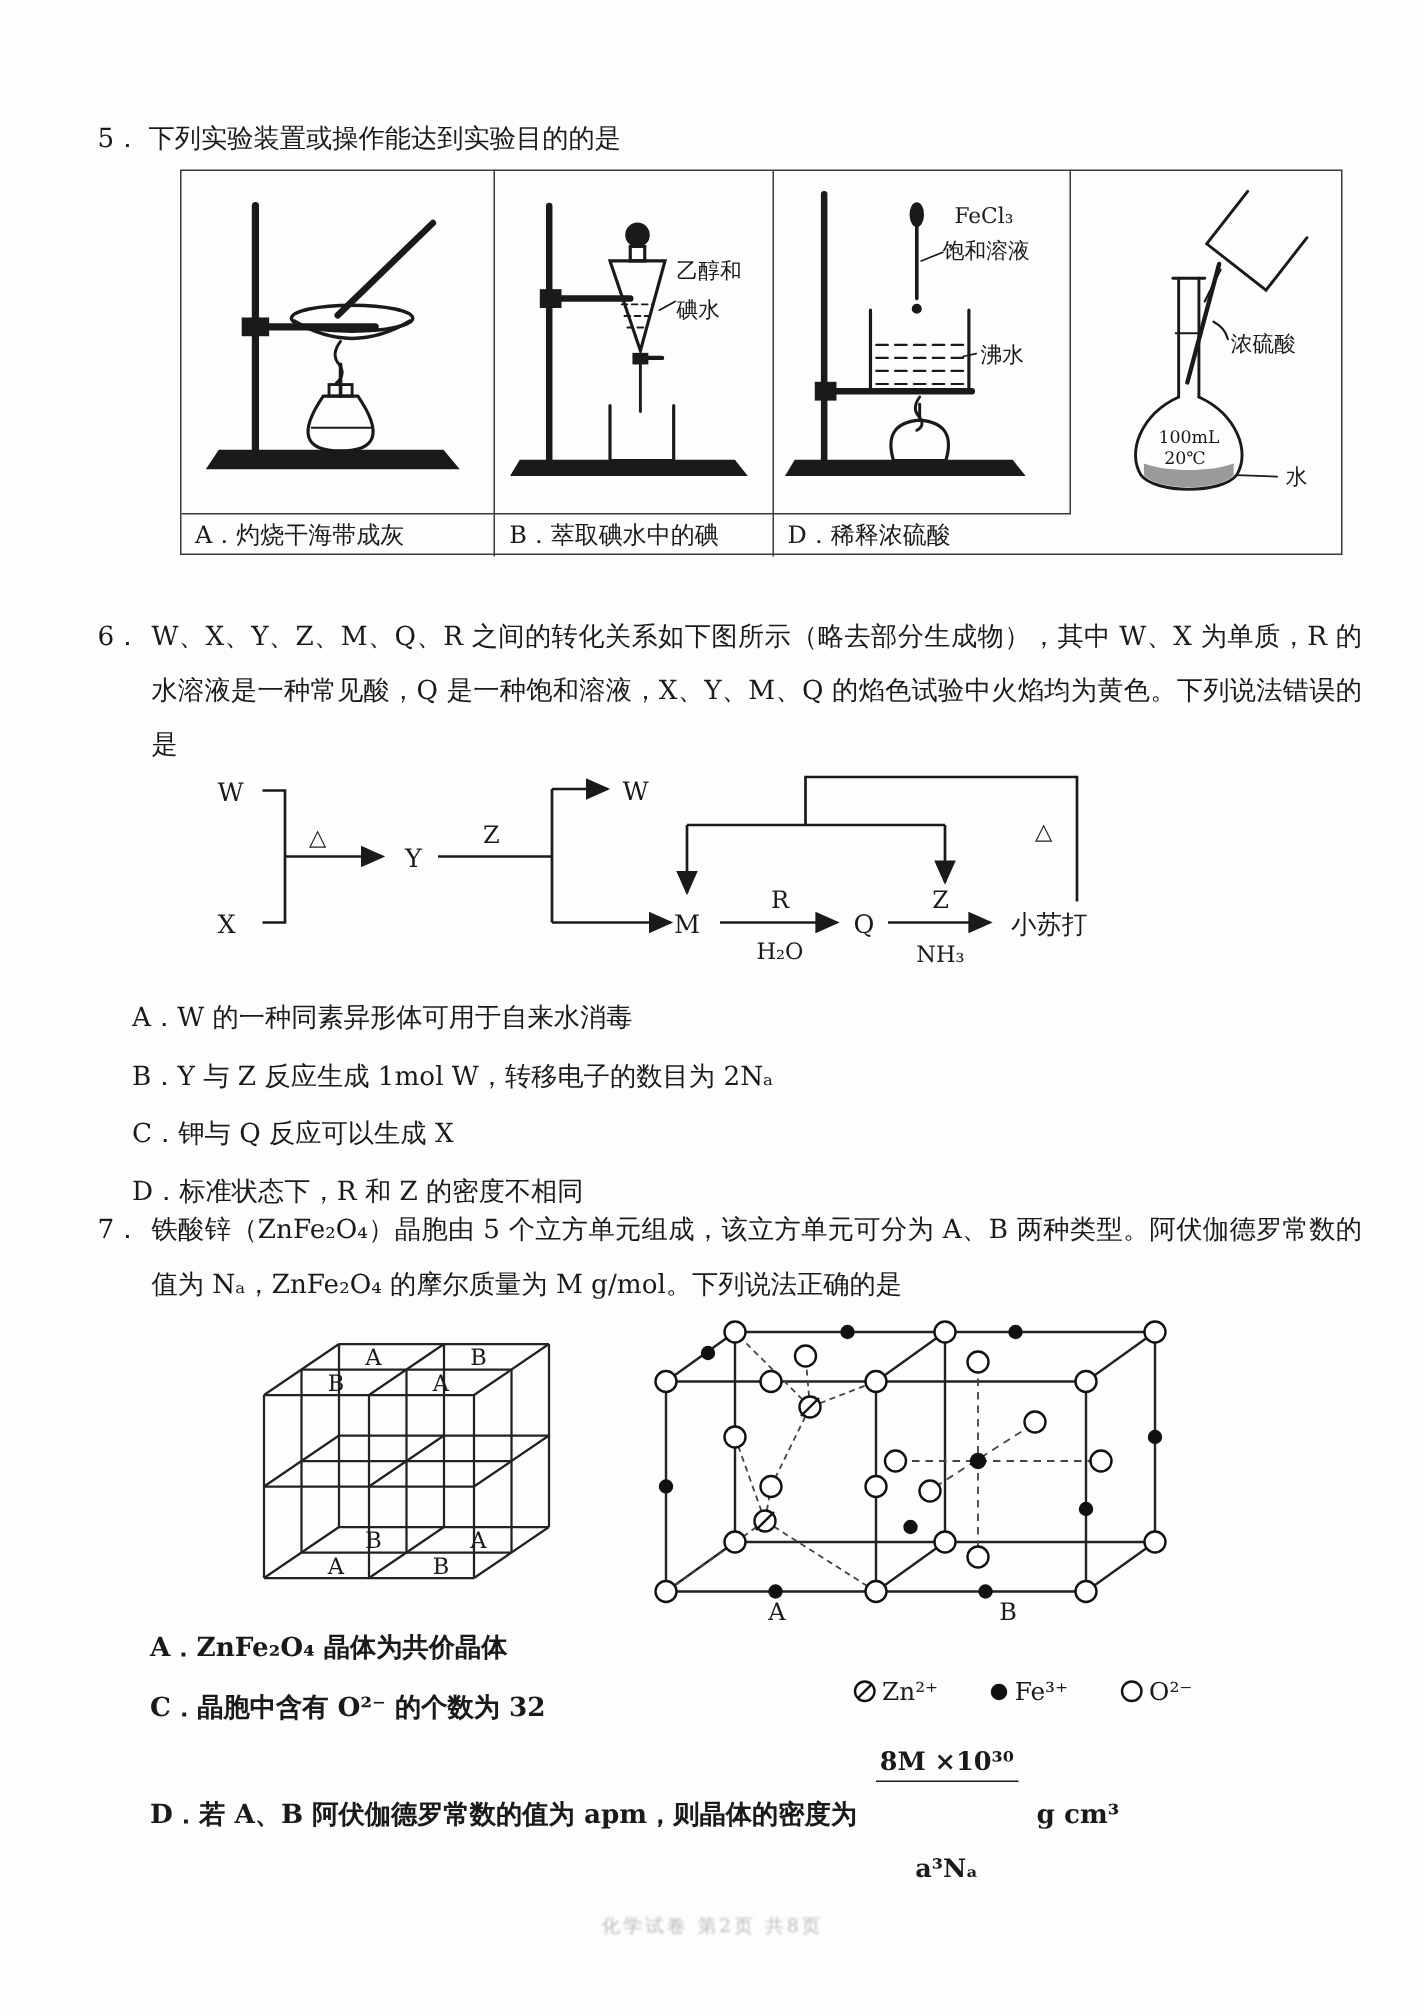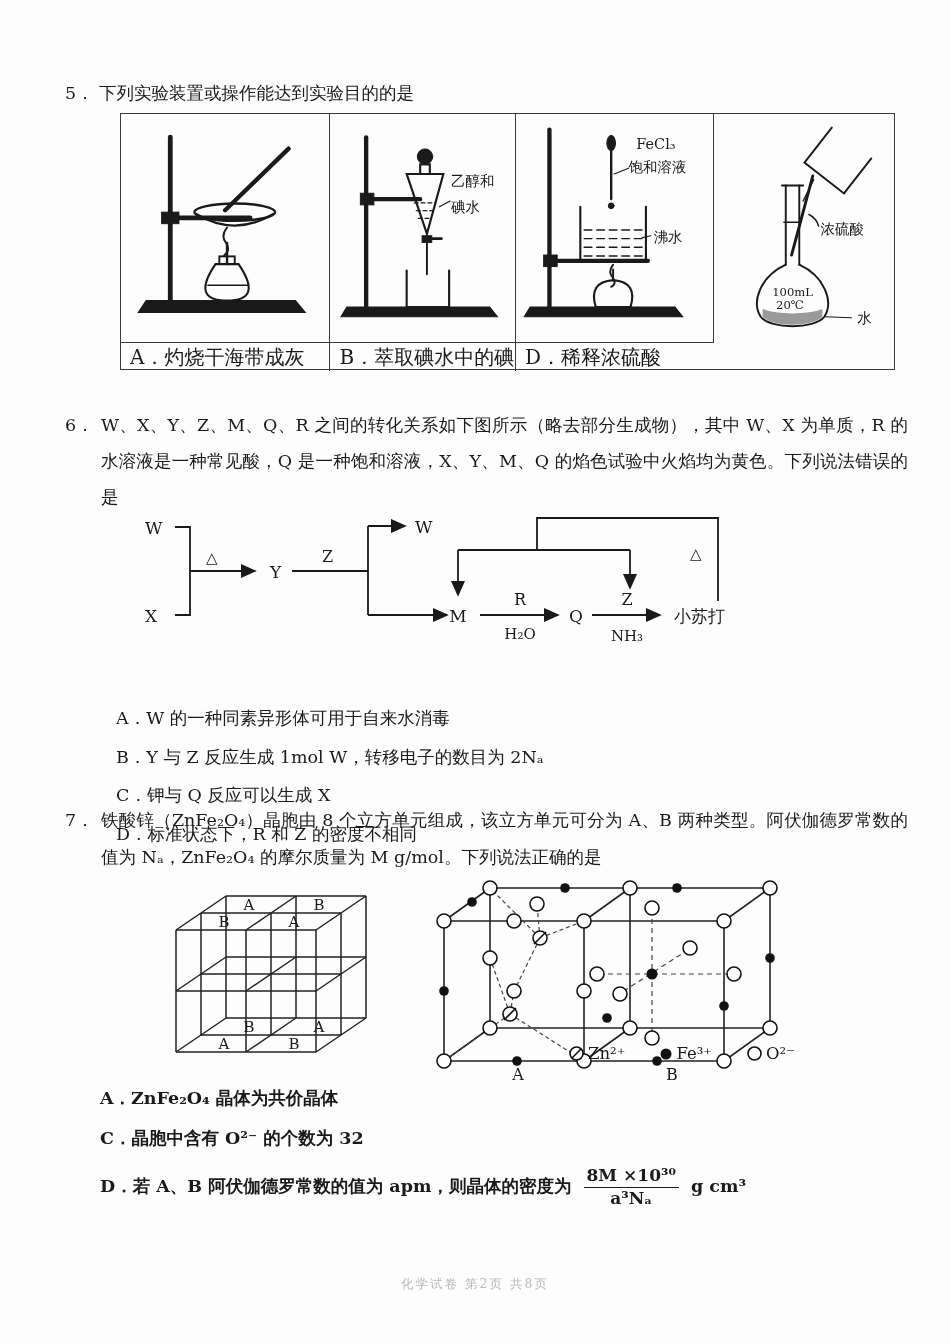--- a/index.html
+++ b/index.html
@@ -17,28 +17,28 @@
   .stem .stemtext{display:block;padding-left:36px;}
   
   .t5{
     position:absolute;left:120px;top:113px;width:775px;height:257px;
     display:grid;grid-template-columns:210fr 186fr 199fr 180fr;grid-template-rows:228px 29px;
     border:1.6px solid #3a3a3a;box-sizing:border-box;
   }
   .t5cell{border-right:1.4px solid #3a3a3a;display:flex;align-items:center;justify-content:flex-end;overflow:hidden;}
   .t5cell.last{border-right:none;}
   .t5cap{border-top:1.4px solid #3a3a3a;border-right:1.4px solid #3a3a3a;
-    font-size:20px;display:flex;align-items:center;padding-left:9px;box-sizing:border-box;white-space:nowrap;}
+    font-size:16px;display:flex;align-items:center;padding-left:9px;box-sizing:border-box;white-space:nowrap;}
   .t5cap.last{border-right:none;}
   .opts{position:absolute;font-size:17.5px;}
   .opt{margin-bottom:14.5px;white-space:nowrap;}
   .optsD .opt{margin-bottom:16px;font-weight:bold;}
   .frac{display:inline-flex;flex-direction:column;align-items:center;vertical-align:middle;margin:0 6px;font-size:17px;line-height:1.15;}
   .frac .num{border-bottom:1.4px solid #1a1a1a;padding:0 3px 1px;}
-  .frac .den{padding-top:1px;}
+  .frac .den{padding-top:1px;margin-top:48px;}
   .legend{position:absolute;display:flex;gap:34px;font-size:16.5px;align-items:center;}
   .legenditem{display:flex;align-items:center;gap:3px;}
   .footer{
     position:absolute;left:0;right:0;top:1276px;text-align:center;
     font-size:12.5px;color:#b9b9b9;filter:blur(0.7px);letter-spacing:2px;
   }
   svg text{font-family:"DejaVu Serif","Liberation Serif",serif;fill:#1a1a1a;}
 </style>
 </head>
 <body>
@@ -179,30 +179,30 @@
     <text x="358" y="119" font-size="17" text-anchor="middle">M</text>
     <text x="420" y="102" font-size="16" text-anchor="middle">R</text>
     <text x="420" y="136" font-size="15" text-anchor="middle">H₂O</text>
     <text x="476" y="119" font-size="17" text-anchor="middle">Q</text>
     <text x="527" y="102" font-size="16" text-anchor="middle">Z</text>
     <text x="527" y="138" font-size="15" text-anchor="middle">NH₃</text>
     <text x="574" y="119" font-size="17">小苏打</text>
     <text x="590" y="56" font-size="15">△</text>
   </svg>
 
-  <div class="opts" style="left:116px;top:666px;margin-top:40px;">
+  <div class="opts" style="left:88px;top:666px;">
     <div class="opt">A．W 的一种同素异形体可用于自来水消毒</div>
     <div class="opt">B．Y 与 Z 反应生成 1mol W，转移电子的数目为 2Nₐ</div>
     <div class="opt">C．钾与 Q 反应可以生成 X</div>
     <div class="opt">D．标准状态下，R 和 Z 的密度不相同</div>
   </div>
 
   <div class="stem" style="left:65px;top:802px;width:843px;line-height:37px;">
     <span class="qnum">7．</span>
-    <span class="stemtext">铁酸锌（ZnFe₂O₄）晶胞由 8 个立方单元组成，该立方单元可分为 A、B 两种类型。阿伏伽德罗常数的值为 Nₐ，ZnFe₂O₄ 的摩尔质量为 M g/mol。下列说法正确的是</span>
+    <span class="stemtext">铁酸锌（ZnFe₂O₄）晶胞由 5 个立方单元组成，该立方单元可分为 A、B 两种类型。阿伏伽德罗常数的值为 Nₐ，ZnFe₂O₄ 的摩尔质量为 M g/mol。下列说法正确的是</span>
   </div>
 
   <svg class="abs" style="left:158px;top:878px;" width="270" height="190" viewBox="0 0 270 190">
     <g stroke="#222" stroke-width="1.5" fill="none">
 
       <path d="M18,52 H158 M18,113 H158 M18,174 H158"></path>
       <path d="M43,35 H183 M43,96 H183 M43,157 H183"></path>
       <path d="M68,18 H208 M68,79 H208 M68,140 H208"></path>
 
       <path d="M18,52 V174 M88,52 V174 M158,52 V174"></path>
@@ -288,21 +288,21 @@
       <circle cx="220" cy="108" r="5.5"></circle>
       <circle cx="245" cy="22" r="4.8"></circle>
         <circle cx="338" cy="92" r="4.8"></circle>
         <circle cx="292" cy="140" r="4.8"></circle>
         <circle cx="225" cy="195" r="4.8"></circle>
     </g>
     <text x="86" y="214" font-size="16" text-anchor="middle">A</text>
     <text x="240" y="214" font-size="16" text-anchor="middle">B</text>
   </svg>
 
-  <div class="legend" style="left:568px;top:1044px;justify-content:space-between;">
+  <div class="legend" style="left:568px;top:1118px;justify-content:space-between;">
     <div class="legenditem">
       <svg width="17" height="17" viewBox="0 0 17 17">
         <circle cx="8.5" cy="8.5" r="6.5" fill="#fff" stroke="#111" stroke-width="1.6"></circle>
         <line x1="3.8" y1="13.2" x2="13.2" y2="3.8" stroke="#111" stroke-width="1.6"></line>
       </svg>
       <span>Zn²⁺</span>
     </div>
     <div class="legenditem">
       <svg width="14" height="14" viewBox="0 0 14 14">
         <circle cx="7" cy="7" r="5.5" fill="#111"></circle>

